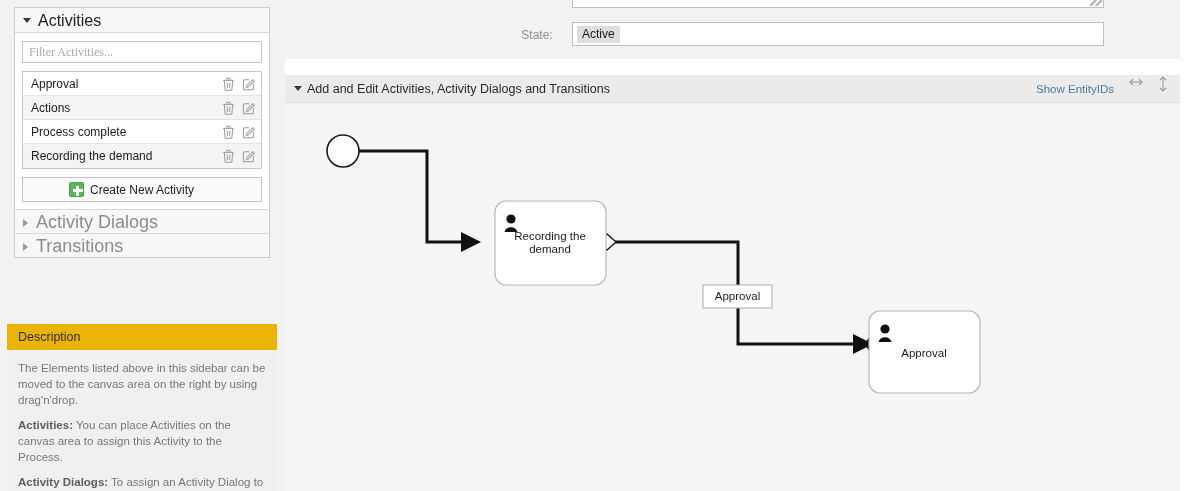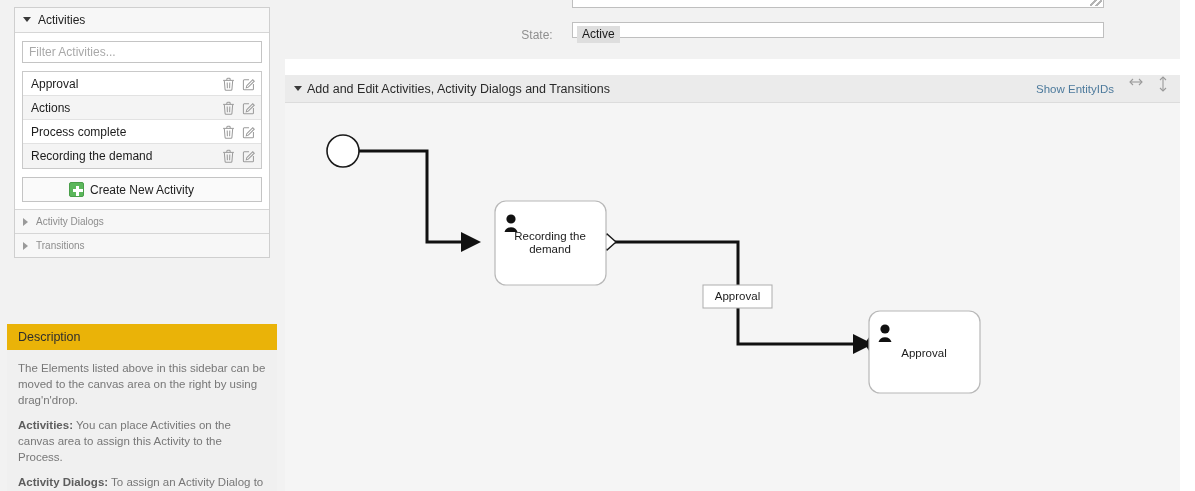--- a/index.html
+++ b/index.html
@@ -25,21 +25,21 @@
     left: 14px; width: 256px;
     background: #ffffff;
     border: 1px solid #cfcfcf;
   }
   #activities-panel { top: 7px; }
   .panel-header {
     height: 25px; line-height: 25px;
     background: #f7f7f7;
     border-bottom: 1px solid #d6d6d6;
     padding: 0 8px;
-    font-size: 12px;
+    font-size: 16px;
     color: #222;
     position: relative;
   }
   .tri-down {
     display:inline-block; width:0; height:0;
     border-left: 4.5px solid transparent;
     border-right: 4.5px solid transparent;
     border-top: 5px solid #3a3a3a;
     vertical-align: middle;
     margin-right: 7px; margin-bottom: 2px;
@@ -53,21 +53,21 @@
     margin-right: 8px; margin-bottom: 1px;
   }
   .panel-body { padding: 8px 7px 7px 7px; background:#ffffff; }
 
   .filter-input {
     width: 100%; height: 22px;
     border: 1px solid #c4c4c4;
     background: #fff;
     padding: 0 6px;
     font-size: 12px;
-    font-family: Liberation Sans, sans-serif;
+    font-family: Liberation Serif, serif;
     color: #333;
     outline: none;
   }
   .filter-input::placeholder { color: #a9a9a9; }
 
   .act-list {
     margin-top: 8px;
     border: 1px solid #c9c9c9;
     background: #fff;
   }
@@ -112,21 +112,21 @@
   .create-label {
     position: absolute; left: 0; right: 0; text-align: center;
     font-size: 12px; color: #222;
   }
 
   .sub-section {
     height: 24px; line-height: 24px;
     border-top: 1px solid #d6d6d6;
     background: #f7f7f7;
     padding: 0 8px;
-    font-size: 10px; color: #8d8d8d;
+    font-size: 18px; color: #8d8d8d;
     cursor: pointer;
   }
 
   
   #desc-panel {
     top: 324px; width: 270px; left: 7px;
     background: #f0f0f0;
     border: none;
     height: 167px;
     overflow: hidden;
@@ -171,21 +171,21 @@
       linear-gradient(135deg, transparent 0 45%, #b4b4b4 45% 55%, transparent 55% 100%),
       linear-gradient(135deg, transparent 0 70%, #b4b4b4 70% 80%, transparent 80% 100%);
   }
   .state-label {
     position: absolute; left: 222px; top: 28px;
     width: 60px; text-align: center;
     font-size: 12px; color: #8f8f8f;
   }
   .state-field {
     position: absolute; left: 287px; top: 22px;
-    width: 532px; height: 16px;
+    width: 532px; height: 24px;
     background: #ffffff;
     border: 1px solid #bfbfbf;
   }
   .state-chip {
     display: inline-block;
     margin: 3px 0 0 4px;
     padding: 1px 5px;
     background: #dedede;
     font-size: 12px; color: #1a1a1a;
     line-height: 15px;

